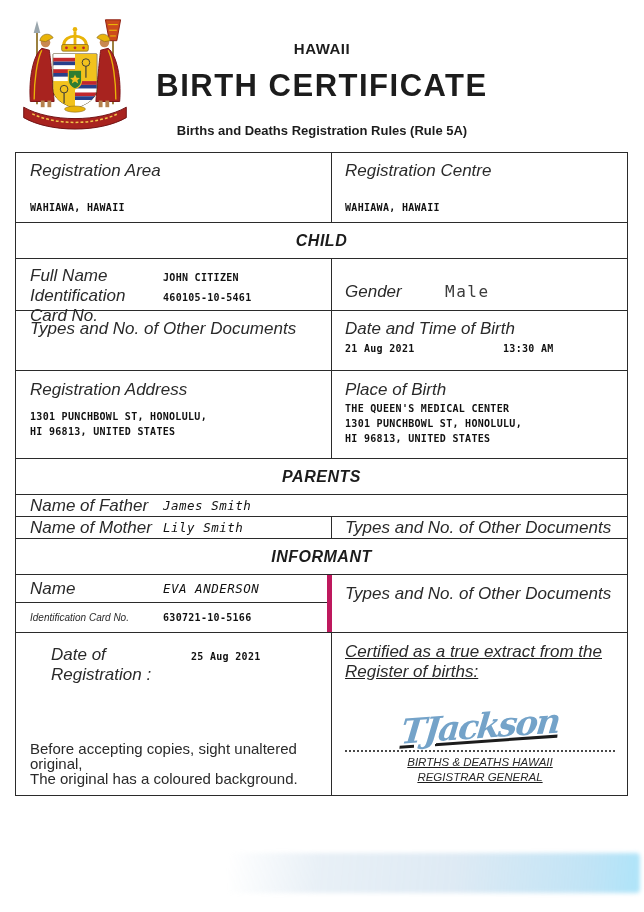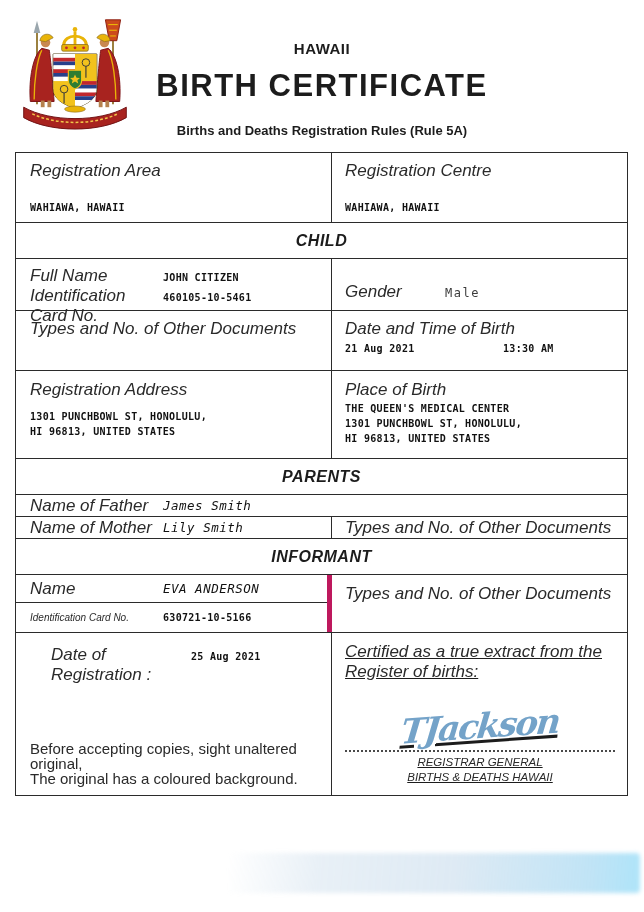--- a/index.html
+++ b/index.html
@@ -33,21 +33,21 @@
   .h58 { height:58px; } .h163 { height:162px; }
 
   .lbl { font-style:italic; font-size:17px; color:#2a2a2a; }
   .lbl-sm { font-style:italic; font-size:10px; color:#2a2a2a; }
   .val {
     font-family:"DejaVu Sans Mono","Liberation Mono",monospace;
     font-weight:bold; font-size:10px; letter-spacing:.3px; color:#111;
   }
   .val-plain {
     font-family:"DejaVu Sans Mono","Liberation Mono",monospace;
-    font-size:12px; letter-spacing:1.5px; color:#3c3c3c;
+    font-size:16px; letter-spacing:1.5px; color:#3c3c3c;
   }
   .val-name {
     font-family:"DejaVu Sans Mono","Liberation Mono",monospace;
     font-weight:normal; font-style:italic; font-size:12.5px; letter-spacing:.5px; color:#111;
   }
   .section-head {
     flex:1; display:flex; align-items:center; justify-content:center;
     font-size:16px; font-weight:bold; font-style:italic; letter-spacing:.5px;
   }
   .pad { padding:8px 10px 9px 14px; }
@@ -296,21 +296,21 @@
         <div>The original has a coloured background.</div>
       </div>
     </div>
     <div class="cr cert-cell">
       <span class="lbl">Certified as a true extract from the Register of births:</span>
       <div class="sig-wrap">
         <span class="signature">TJackson</span>
       </div>
       <div class="dotted"></div>
       <div class="registrar">
+        <div>BIRTHS &amp; DEATHS HAWAII</div>
         <div>REGISTRAR GENERAL</div>
-        <div>BIRTHS &amp; DEATHS HAWAII</div>
       </div>
     </div>
   </div>
 
 </div>
 
 <div class="watermark"></div>
 
 </body></html>

